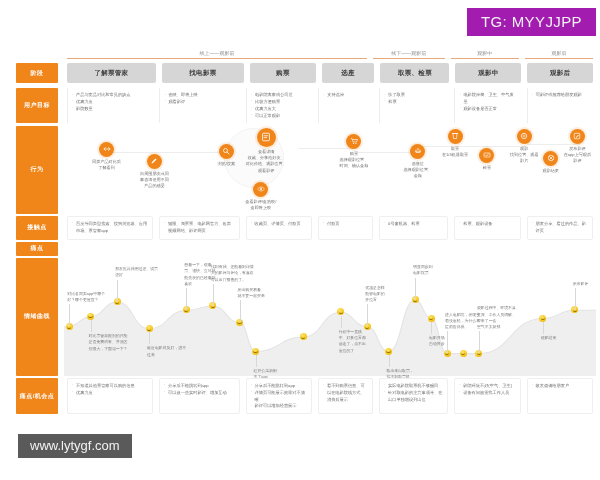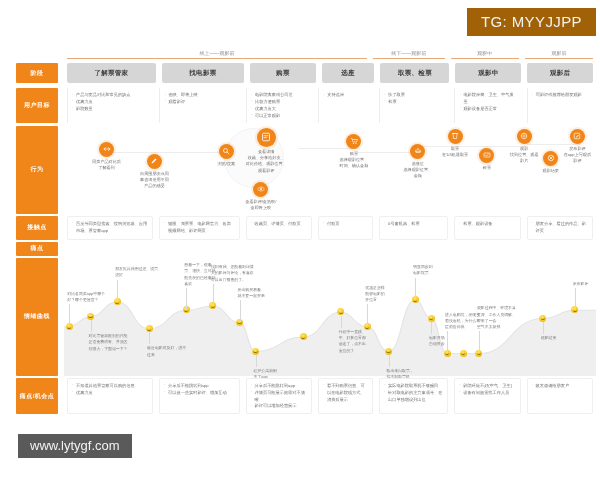--- a/index.html
+++ b/index.html
@@ -2,21 +2,21 @@
 <html><head>
 <meta charset="utf-8">
 <style>
   html,body{margin:0;padding:0;}
   body{
     width:600px;height:480px;overflow:hidden;background:#ffffff;
     font-family:"Liberation Sans","DejaVu Sans",sans-serif;
     color:#4a4a4a;position:relative;
   }
   .tg-banner{
-    position:absolute;top:8px;right:4px;background:#a16207;color:#f2f2f2;
+    position:absolute;top:8px;right:4px;background:#a21caf;color:#f2f2f2;
     font-size:15px;letter-spacing:.4px;padding:6px 14px 7px 14px;line-height:1;
   }
   .wm-banner{
     position:absolute;left:18px;bottom:22px;background:#5a5a5a;color:#f2f2f2;
     font-size:13px;padding:5px 12px 6px 12px;line-height:1;
   }
 
   
   .map{position:absolute;left:0;top:44px;width:600px;}
   .row{position:relative;display:flex;align-items:stretch;}

